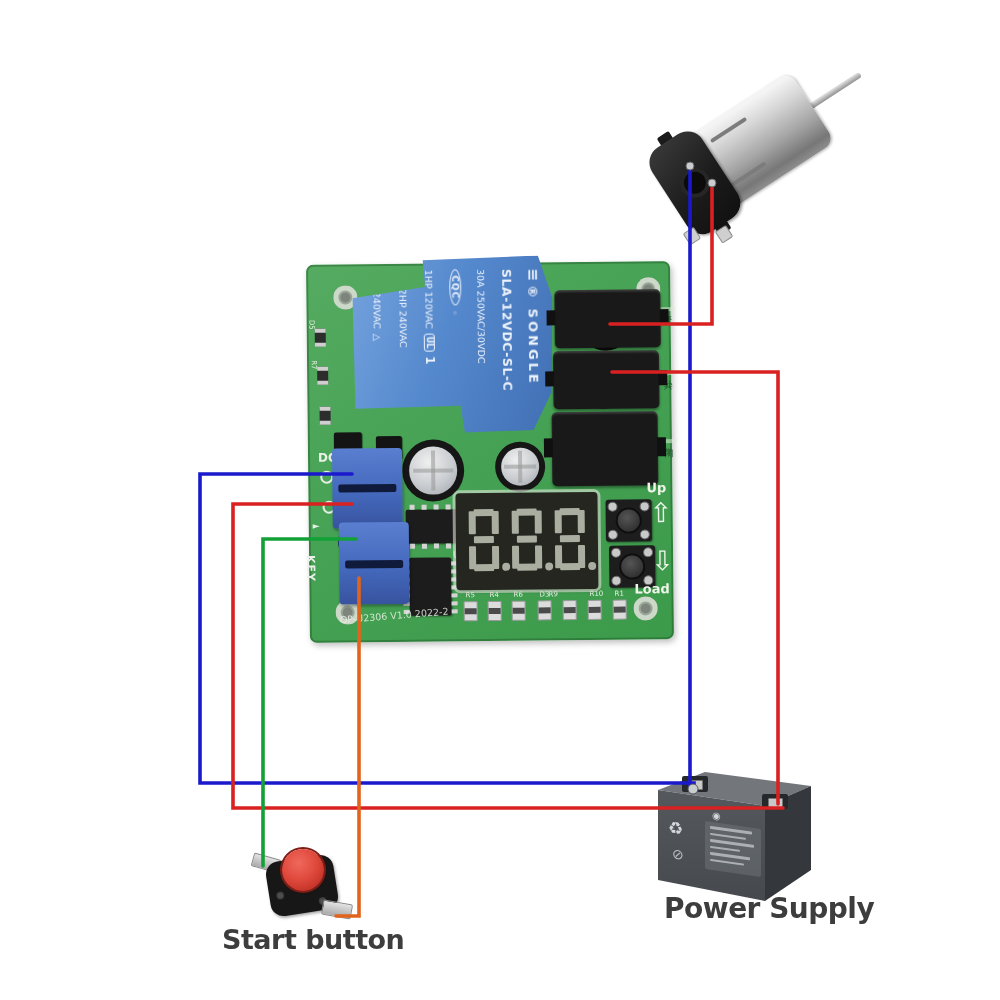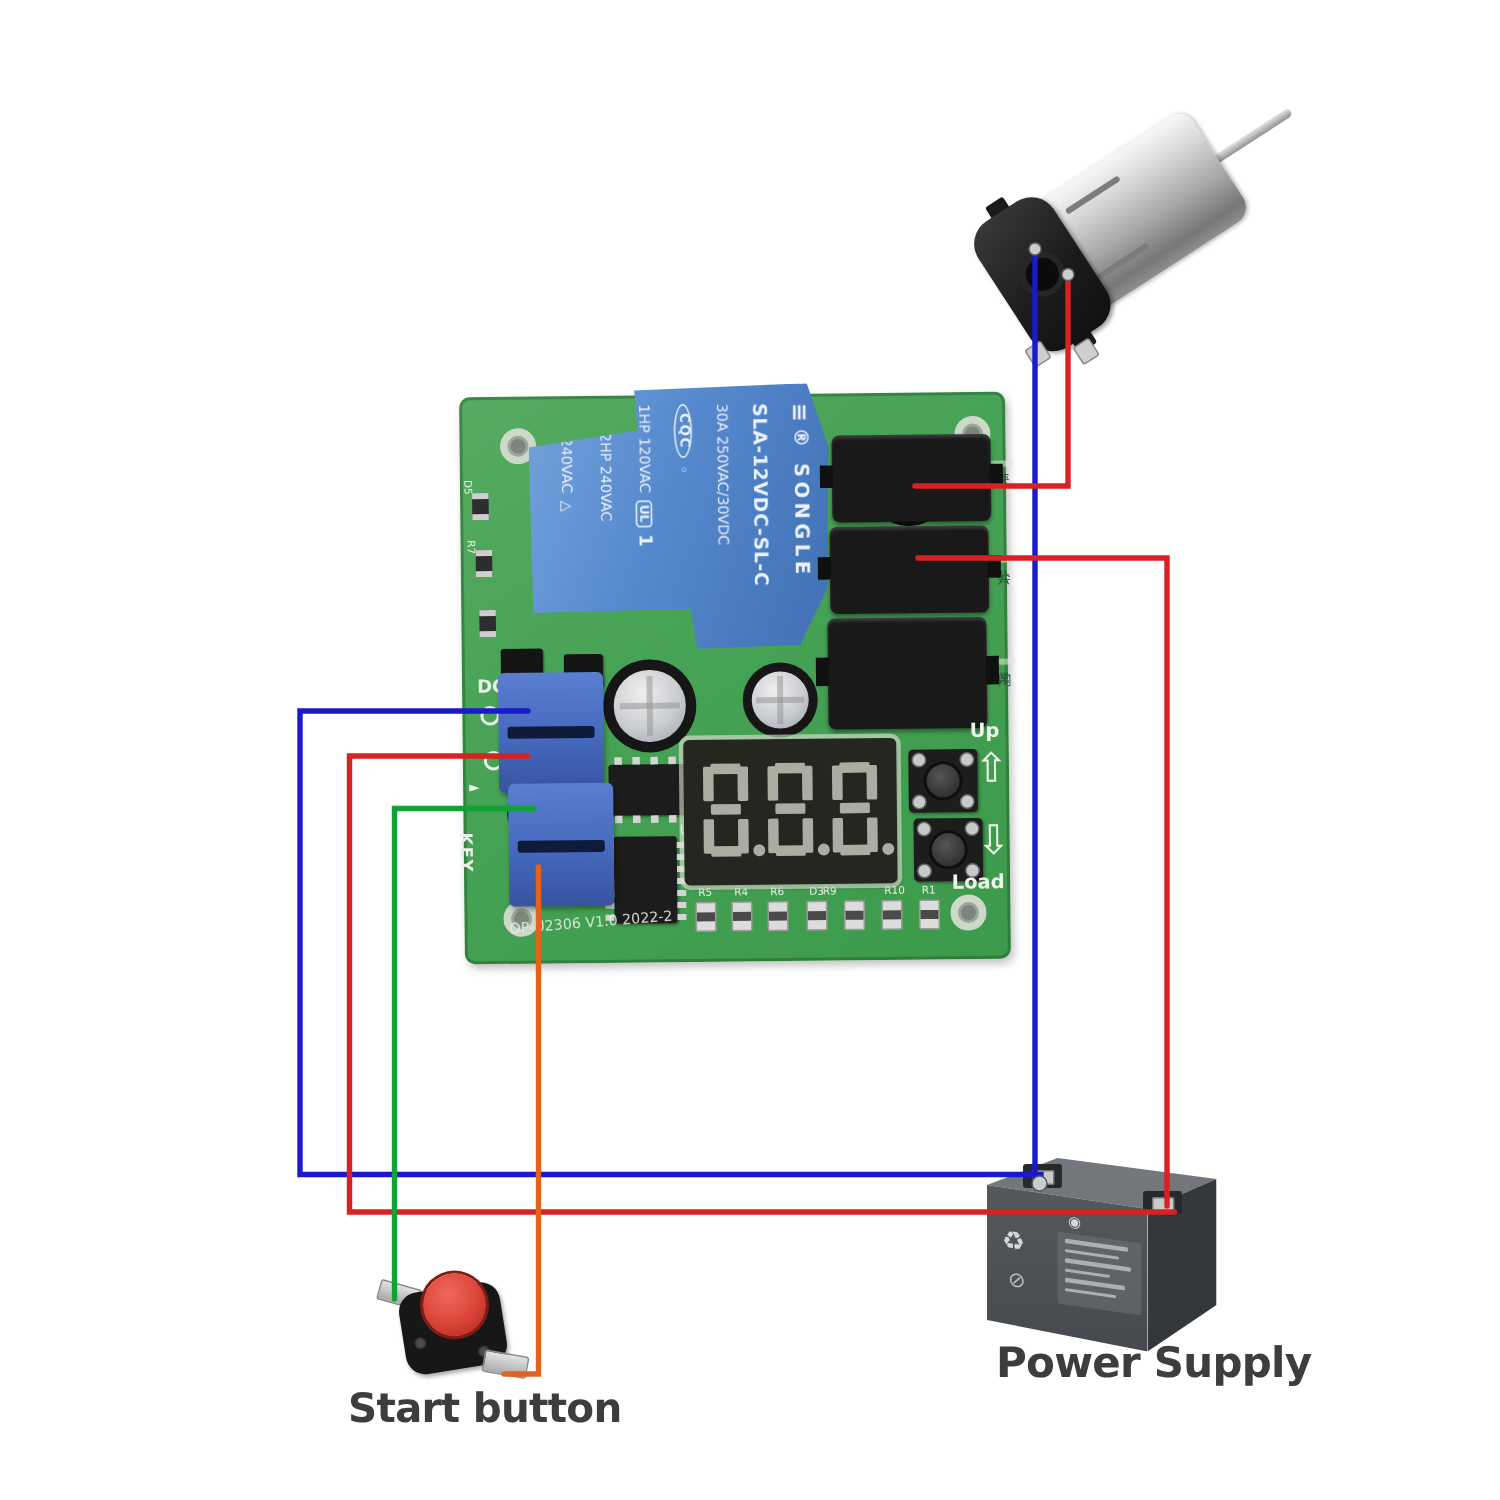--- a/index.html
+++ b/index.html
@@ -144,21 +144,21 @@
          box-shadow:0 0 0 2px #7e1d15,1px 2px 2px rgba(0,0,0,.3);}
 
   svg.wires{position:absolute;left:0;top:0;z-index:30;pointer-events:none;}
 </style>
 </head>
 <body>
 
 <div id="stage">
 
   <div class="caption" style="left:620px;top:892px;font-size:28px;margin-left:44px;">Power Supply</div>
-  <div class="caption" style="left:232px;top:924px;font-size:27px;">Start button</div>
+  <div class="caption" style="left:222px;top:924px;font-size:27px;">Start button</div>
 
   <div class="board">
     <div class="hole" style="left:27px;top:21px;"></div>
     <div class="hole" style="left:330px;top:16px;"></div>
     <div class="hole" style="left:26px;top:336px;"></div>
     <div class="hole" style="left:324px;top:335px;"></div>
 
     <div class="relay">
       <div class="relay-textbox">
         <div class="relay-rot">

